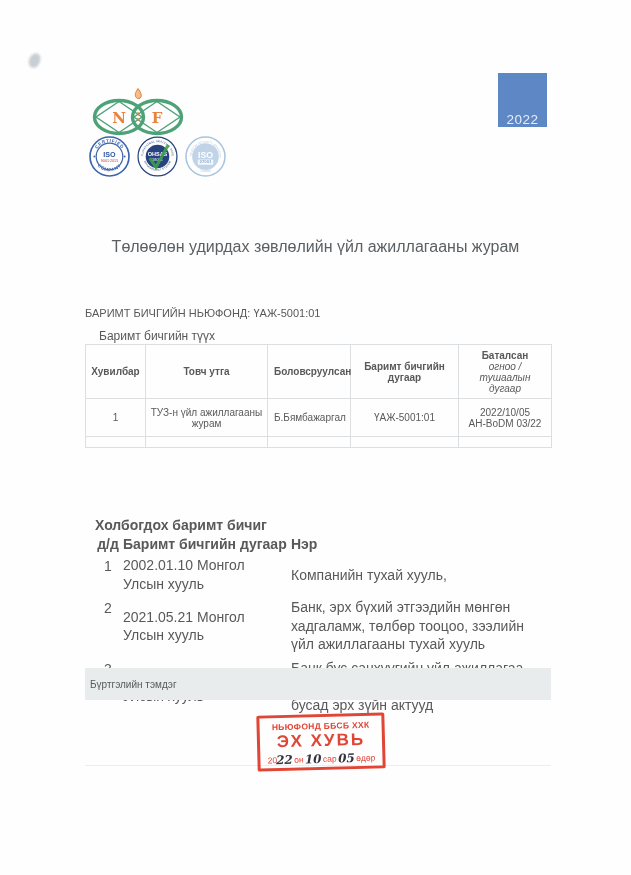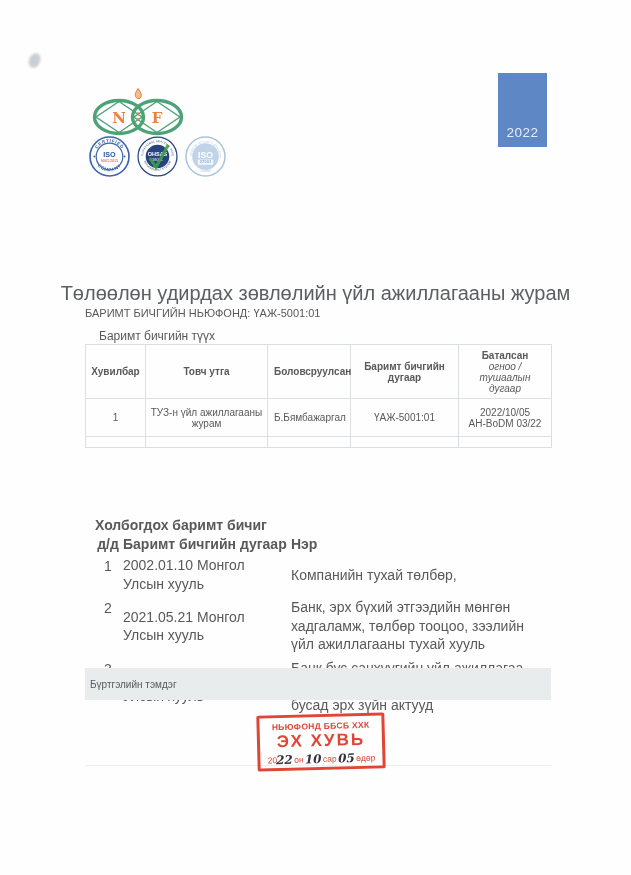--- a/index.html
+++ b/index.html
@@ -9,27 +9,27 @@
   .page { position: absolute; inset: 0; background: #fefefe; }
 
   .smudge { position: absolute; left: 29px; top: 53px; width: 11px; height: 15px;
     background: #b7bec5; border-radius: 60% 40% 55% 45%; filter: blur(1px);
     opacity: .75; transform: rotate(12deg); }
 
   .logo-wrap { position: absolute; left: 92px; top: 86px; width: 92px; height: 52px; }
   .seals-row { position: absolute; left: 89px; top: 136px; display: flex; gap: 7px; }
   .seal { width: 41px; height: 41px; }
 
-  .year-badge { position: absolute; left: 498px; top: 73px; width: 49px; height: 74px;
+  .year-badge { position: absolute; left: 498px; top: 73px; width: 49px; height: 54px;
     background: #5d88c5; display: flex; align-items: flex-end; justify-content: center;
-    padding-bottom: 7px; }
+    }
   .year-badge span { color: #e7edf6; font-size: 13.5px; letter-spacing: .5px; }
 
   .doc-title { position: absolute; left: 60px; top: 231px; width: 511px;
-    text-align: center; font-size: 20px; line-height: 31px; color: #5b5f62; margin-top: 47px; }
+    text-align: center; font-size: 16px; line-height: 31px; color: #5b5f62; }
 
   .doc-number { position: absolute; left: 85px; top: 307px; font-size: 11px; color: #57585a; }
 
   .history-caption { position: absolute; left: 88px; top: 329px; font-size: 12px; margin-left: 11px; }
 
   table { border-collapse: collapse; table-layout: fixed; }
   .history-table { position: absolute; left: 85px; top: 344px; width: 466px; font-size: 10px; }
   .history-table td, .history-table th { border: 1px solid #dcdfe1; vertical-align: middle;
     padding: 2px 3px; font-weight: normal; color: #595959; }
   .history-table th { font-weight: bold; margin-left: 39px; }
@@ -190,21 +190,21 @@
     </colgroup>
     <tbody>
         <tr class="hdr">
       <td class="num-cell">д/д</td>
       <td>Баримт бичгийн дугаар</td>
       <td>Нэр</td>
     </tr>
     <tr>
       <td class="num-cell">1</td>
       <td>2002.01.10 Монгол Улсын хууль</td>
-      <td>Компанийн тухай төлбөр,</td>
+      <td>Компанийн тухай хууль,</td>
     </tr>
     <tr>
       <td class="num-cell">2</td>
       <td>2021.05.21 Монгол Улсын хууль</td>
       <td>Банк, эрх бүхий этгээдийн мөнгөн хадгаламж, төлбөр тооцоо, зээлийн үйл ажиллагааны тухай хууль</td>
     </tr>
     <tr>
       <td class="num-cell">3</td>
       <td>2015.06.19 Монгол Улсын хууль</td>
       <td>Банк бус санхүүгийн үйл ажиллагаа эрхлэх тусгай зөвшөөрлийн журам, бусад эрх зүйн актууд</td>

